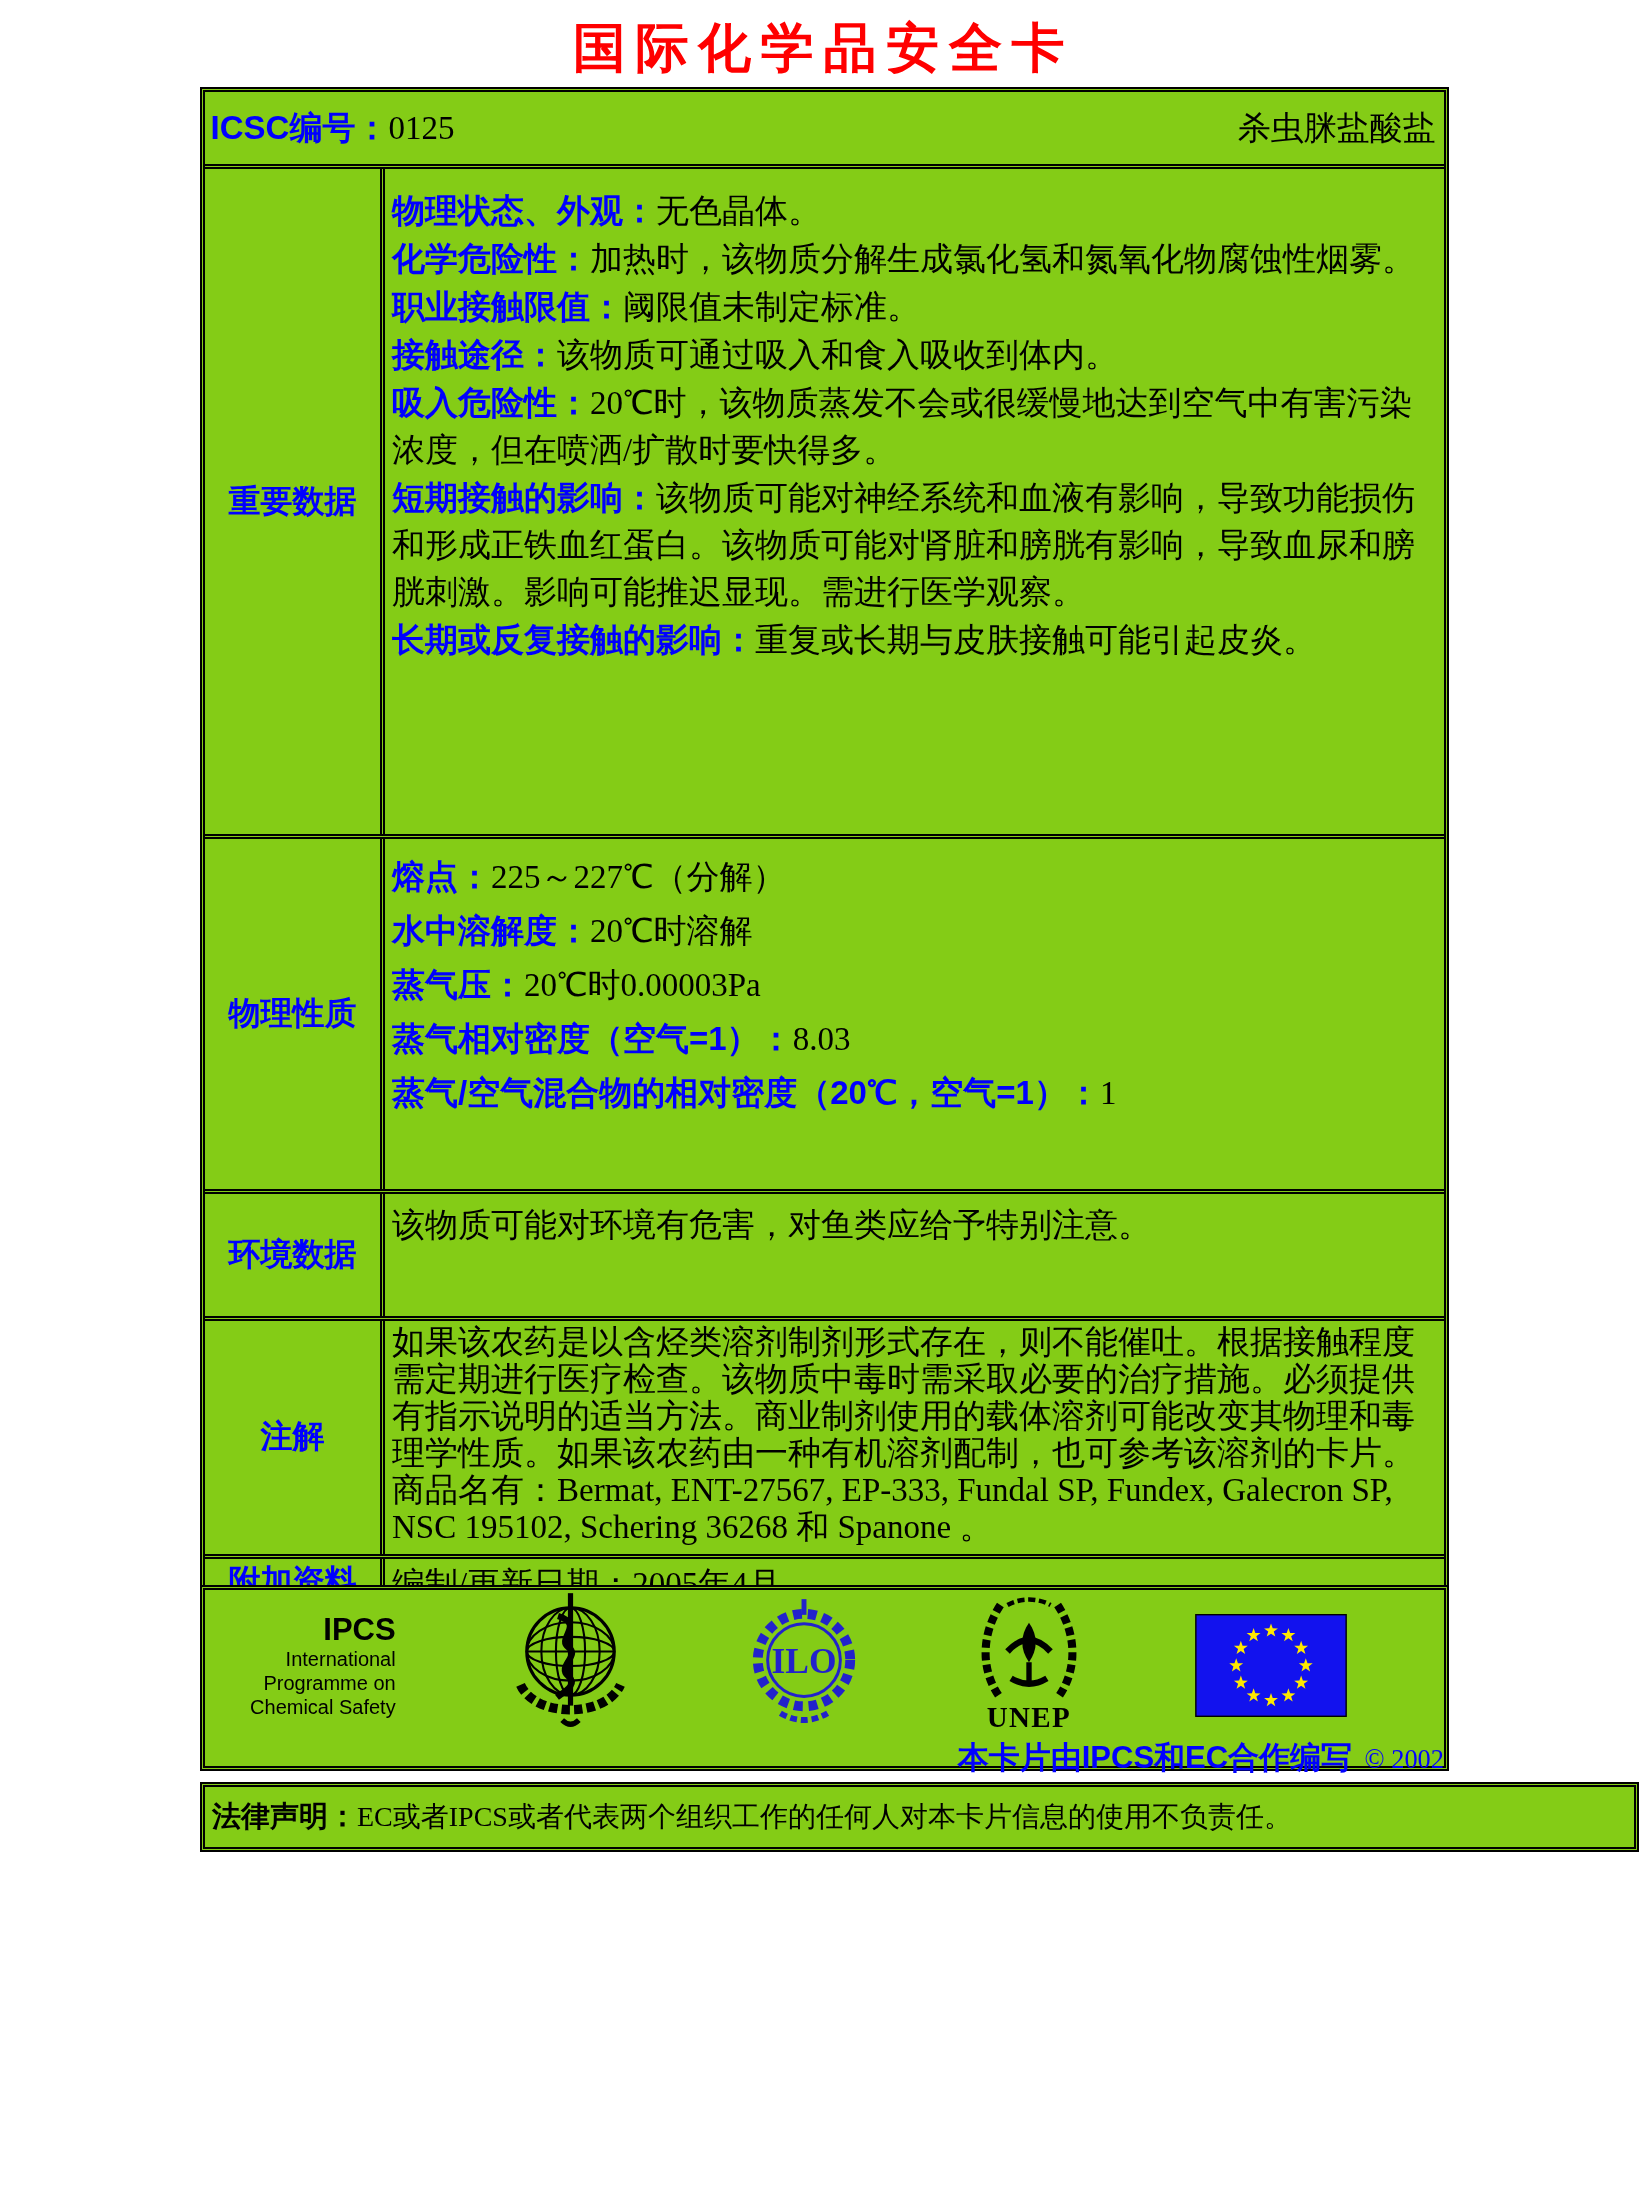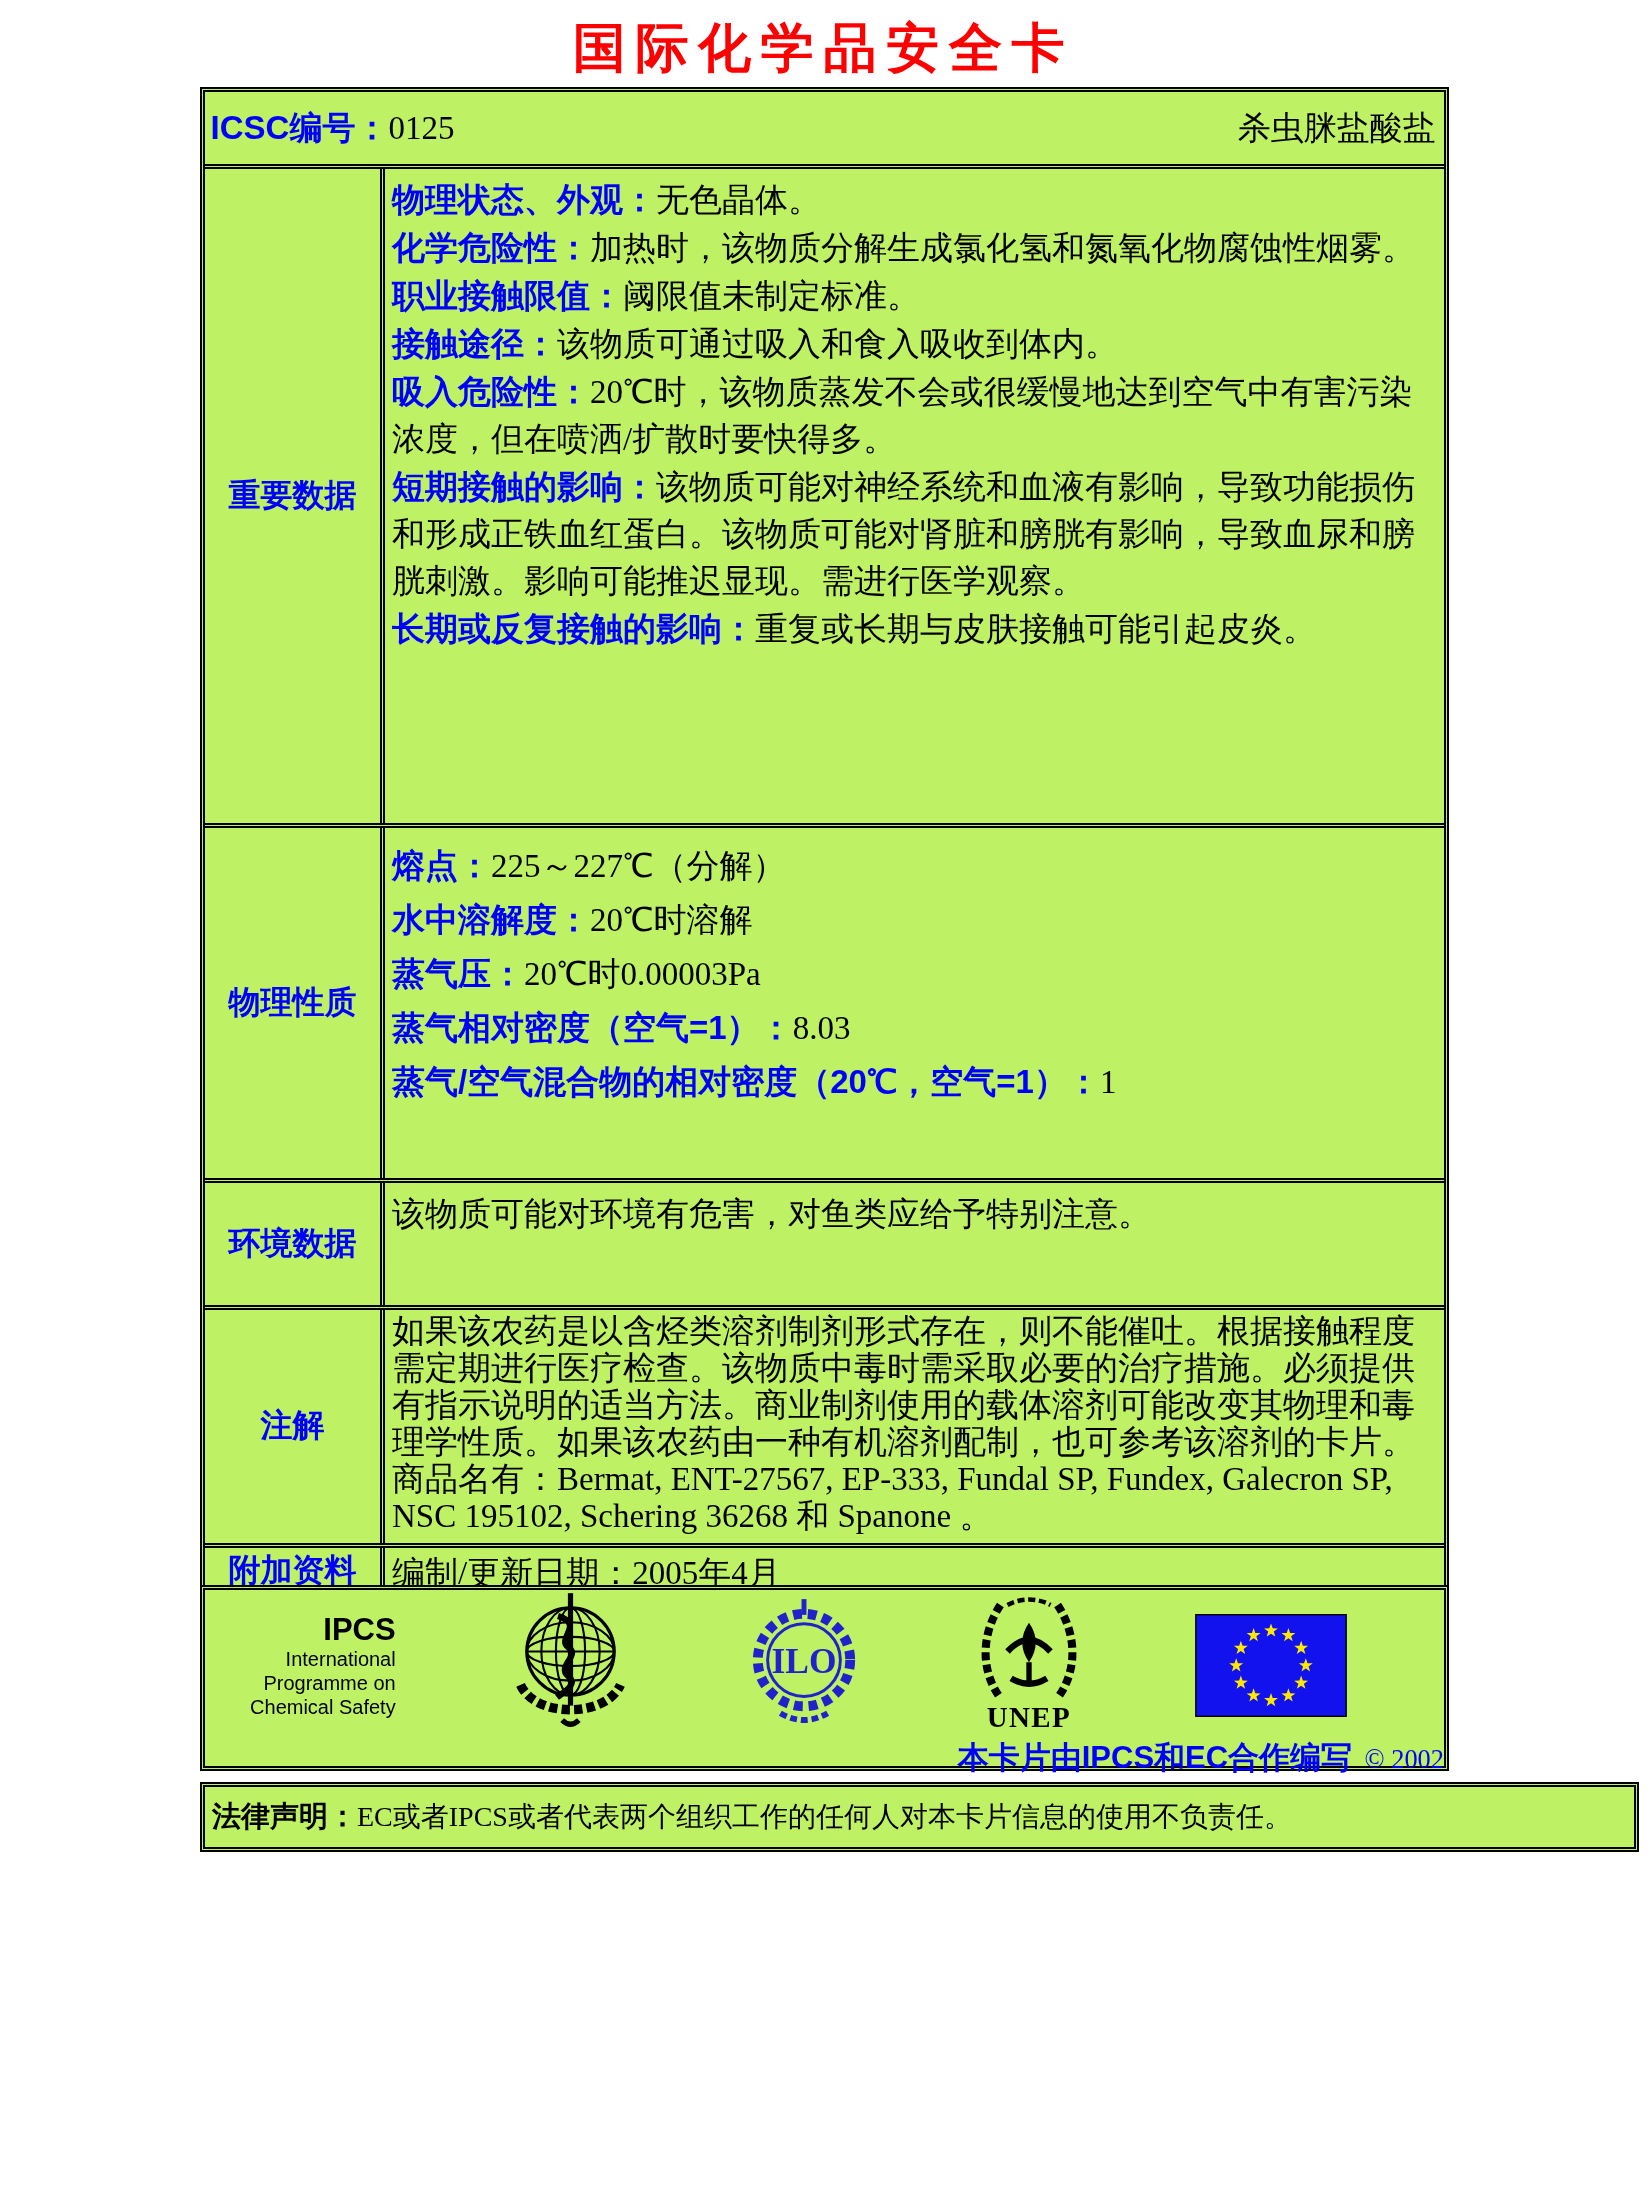--- a/index.html
+++ b/index.html
@@ -6,21 +6,21 @@
   .page {
     position:relative; width:1647px; height:2205px; background:#ffffff;
     font-family:"Liberation Serif", serif; color:#000;
   }
   .doc-title {
     position:absolute; top:19.5px; left:0; width:100%;
     text-align:center; font-size:53px; line-height:56px; font-weight:bold;
     color:#ff0000; letter-spacing:9.7px; font-family:"Liberation Serif", serif;
     margin:0;
   }
-  .card, .logos-box, .legal-box { box-sizing:border-box; background:#bef264; }
+  .card, .logos-box, .legal-box { box-sizing:border-box; background:#84cc16; }
   .card {
     position:absolute; left:200px; top:87px; width:1249px;
     border:5.6px double #000;
   }
   .row { display:flex; border-top:5.6px double #000; }
   .row:first-child { border-top:none; }
   .header-row {
     height:72px; align-items:center; justify-content:space-between;
     padding:0 8.3px 0 5.6px; font-size:33px;
   }
@@ -34,21 +34,21 @@
     font-size:32px; font-weight:bold; text-align:center;
   }
   .content-cell { flex:1; padding:4.2px 5.6px 0 7px; font-size:33px; overflow:hidden; }
   .content-cell p { margin:0; }
   .imp-line  { line-height:47px; }
   .phys-line { line-height:54px; }
   .env-line  { line-height:42px; padding-top:5.6px; }
   .notes-line{ line-height:37px; font-size:33px; }
   .field { color:#0000ff; font-family:"Liberation Sans", sans-serif; font-weight:bold; }
   .value { color:#000; }
-  .h-important  .content-cell { height:647px; padding-top:7px; }
+  .h-important  .content-cell { height:647px; padding-top:18px; }
   .h-physical   .content-cell { height:339px; padding-top:11px; }
   .h-environment.row { height:122px; }
   .h-notes      .content-cell { height:230px; padding-top:2.8px; }
   .h-additional .content-cell { height:43px; display:flex; align-items:center; }
 
   .logos-box {
     position:absolute; left:200px; top:1585px; width:1249px; height:186px;
     border:5.6px double #000;
   }
   .logos-row {

